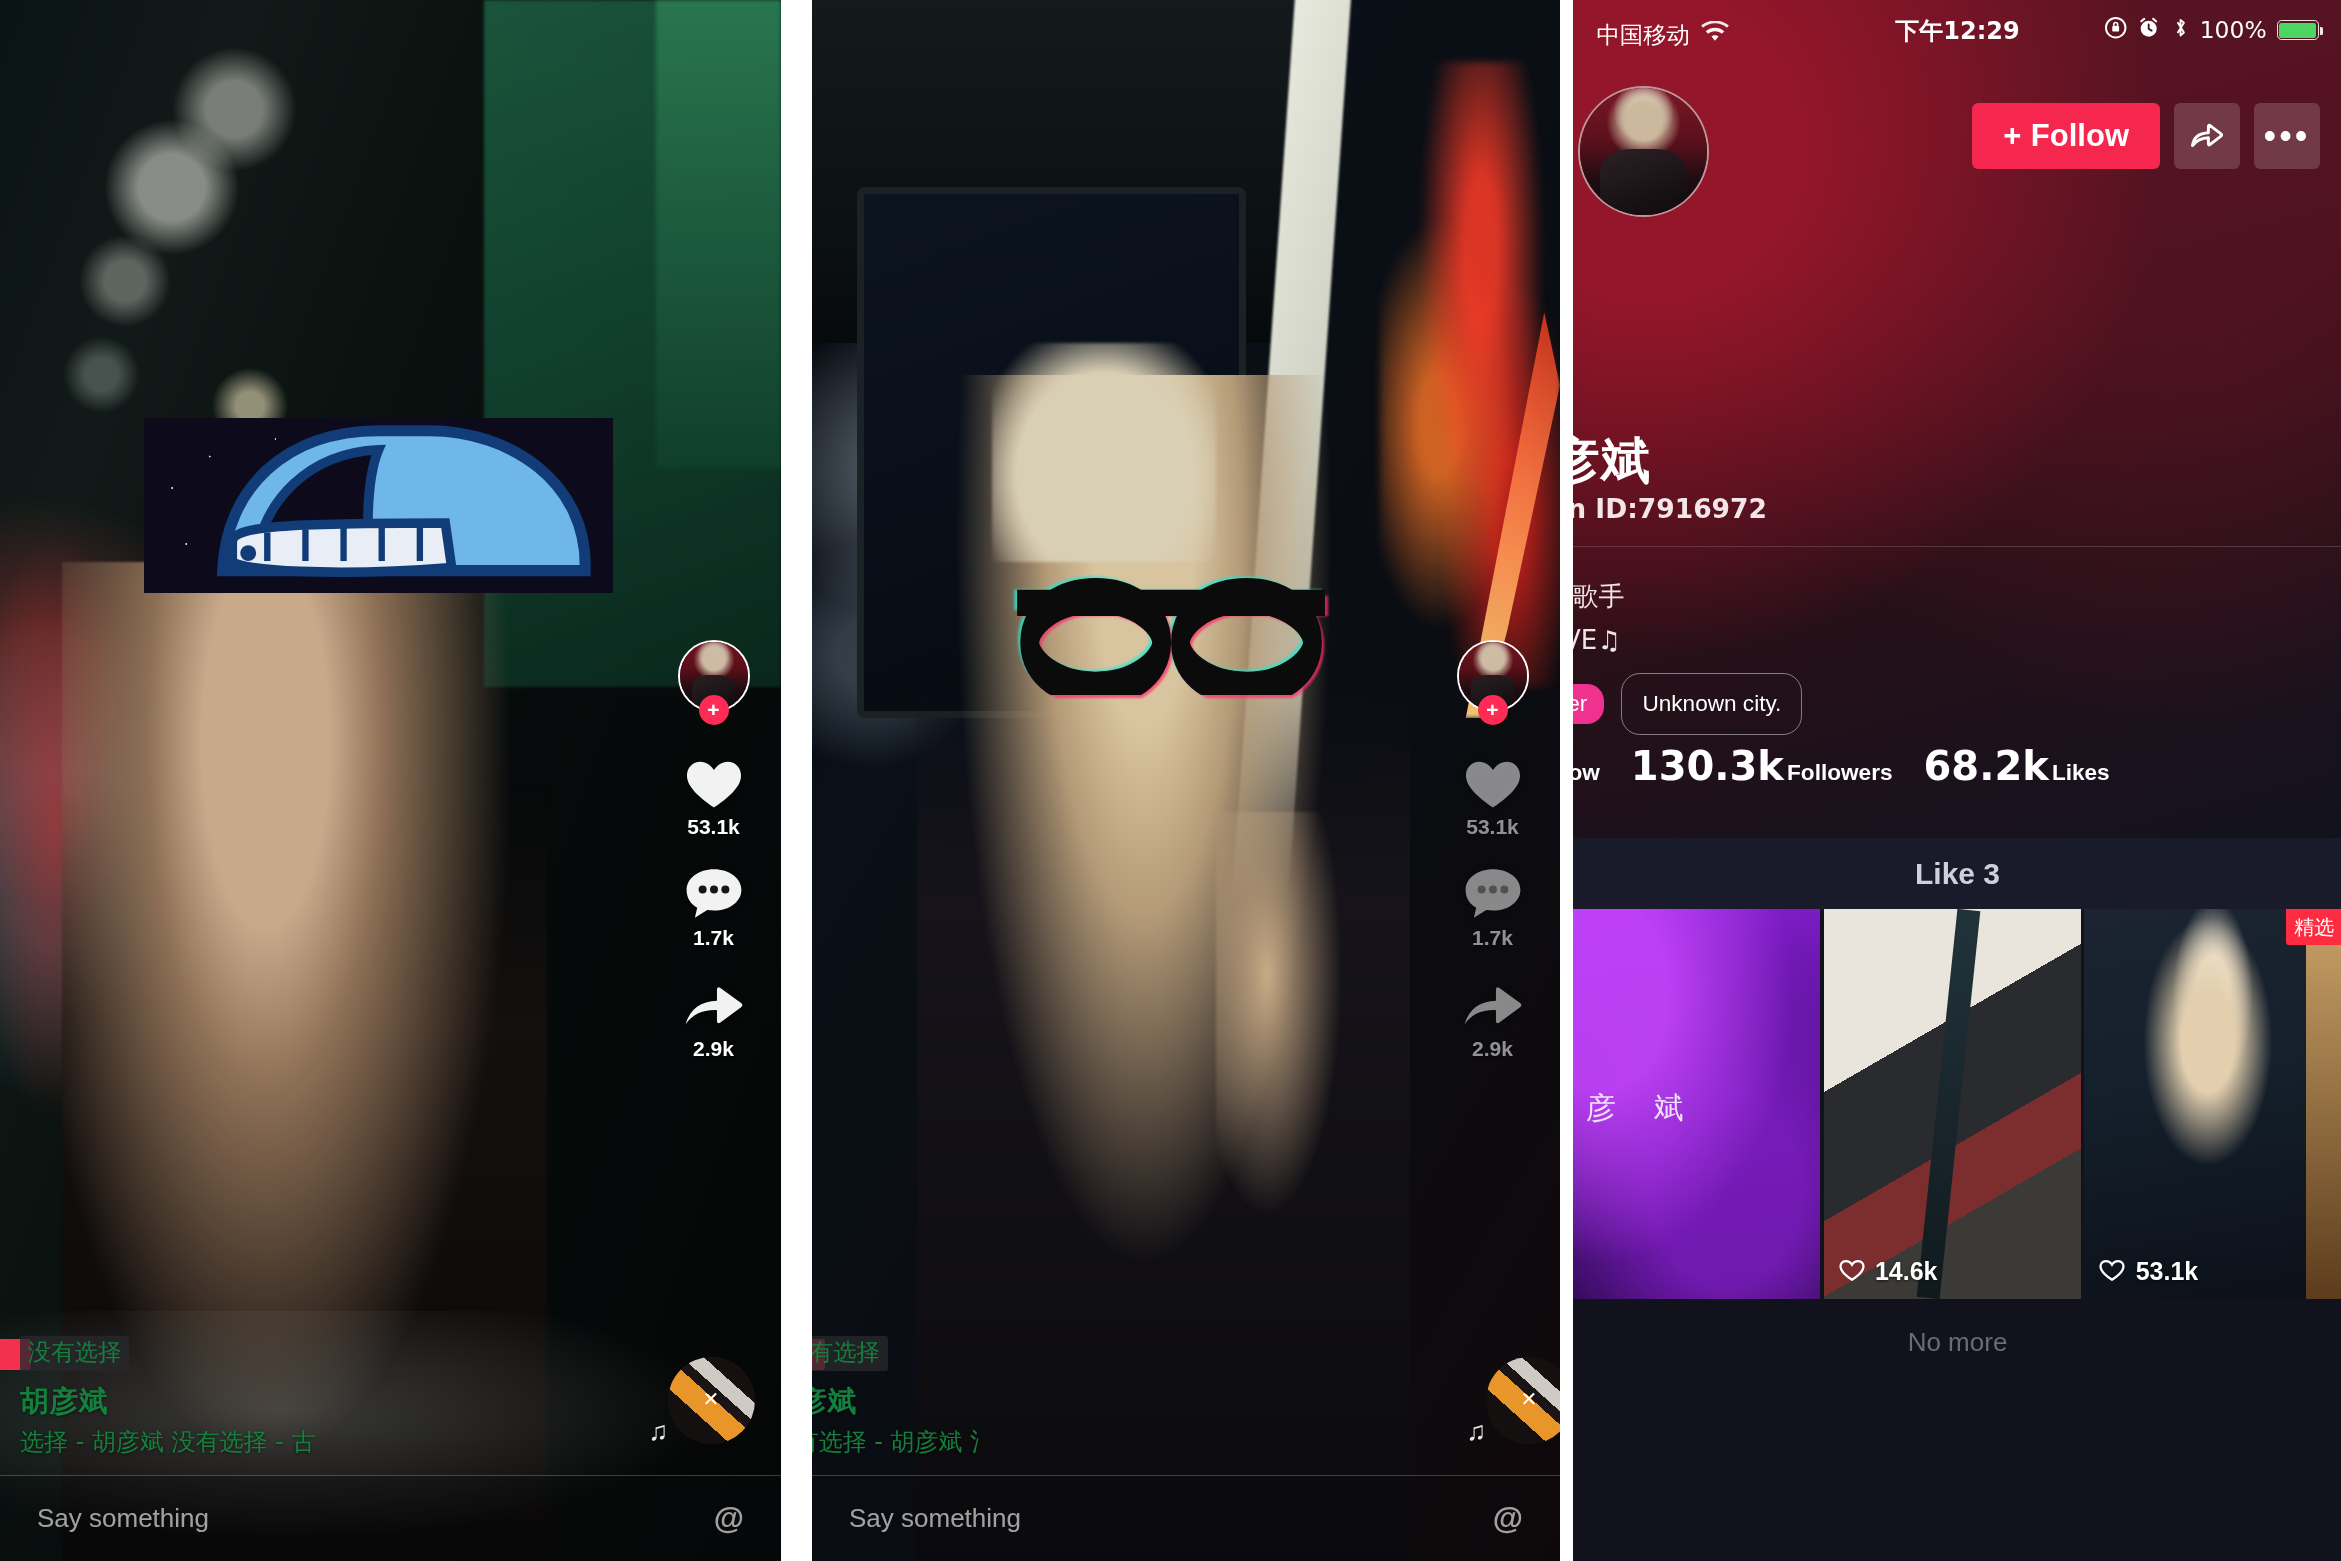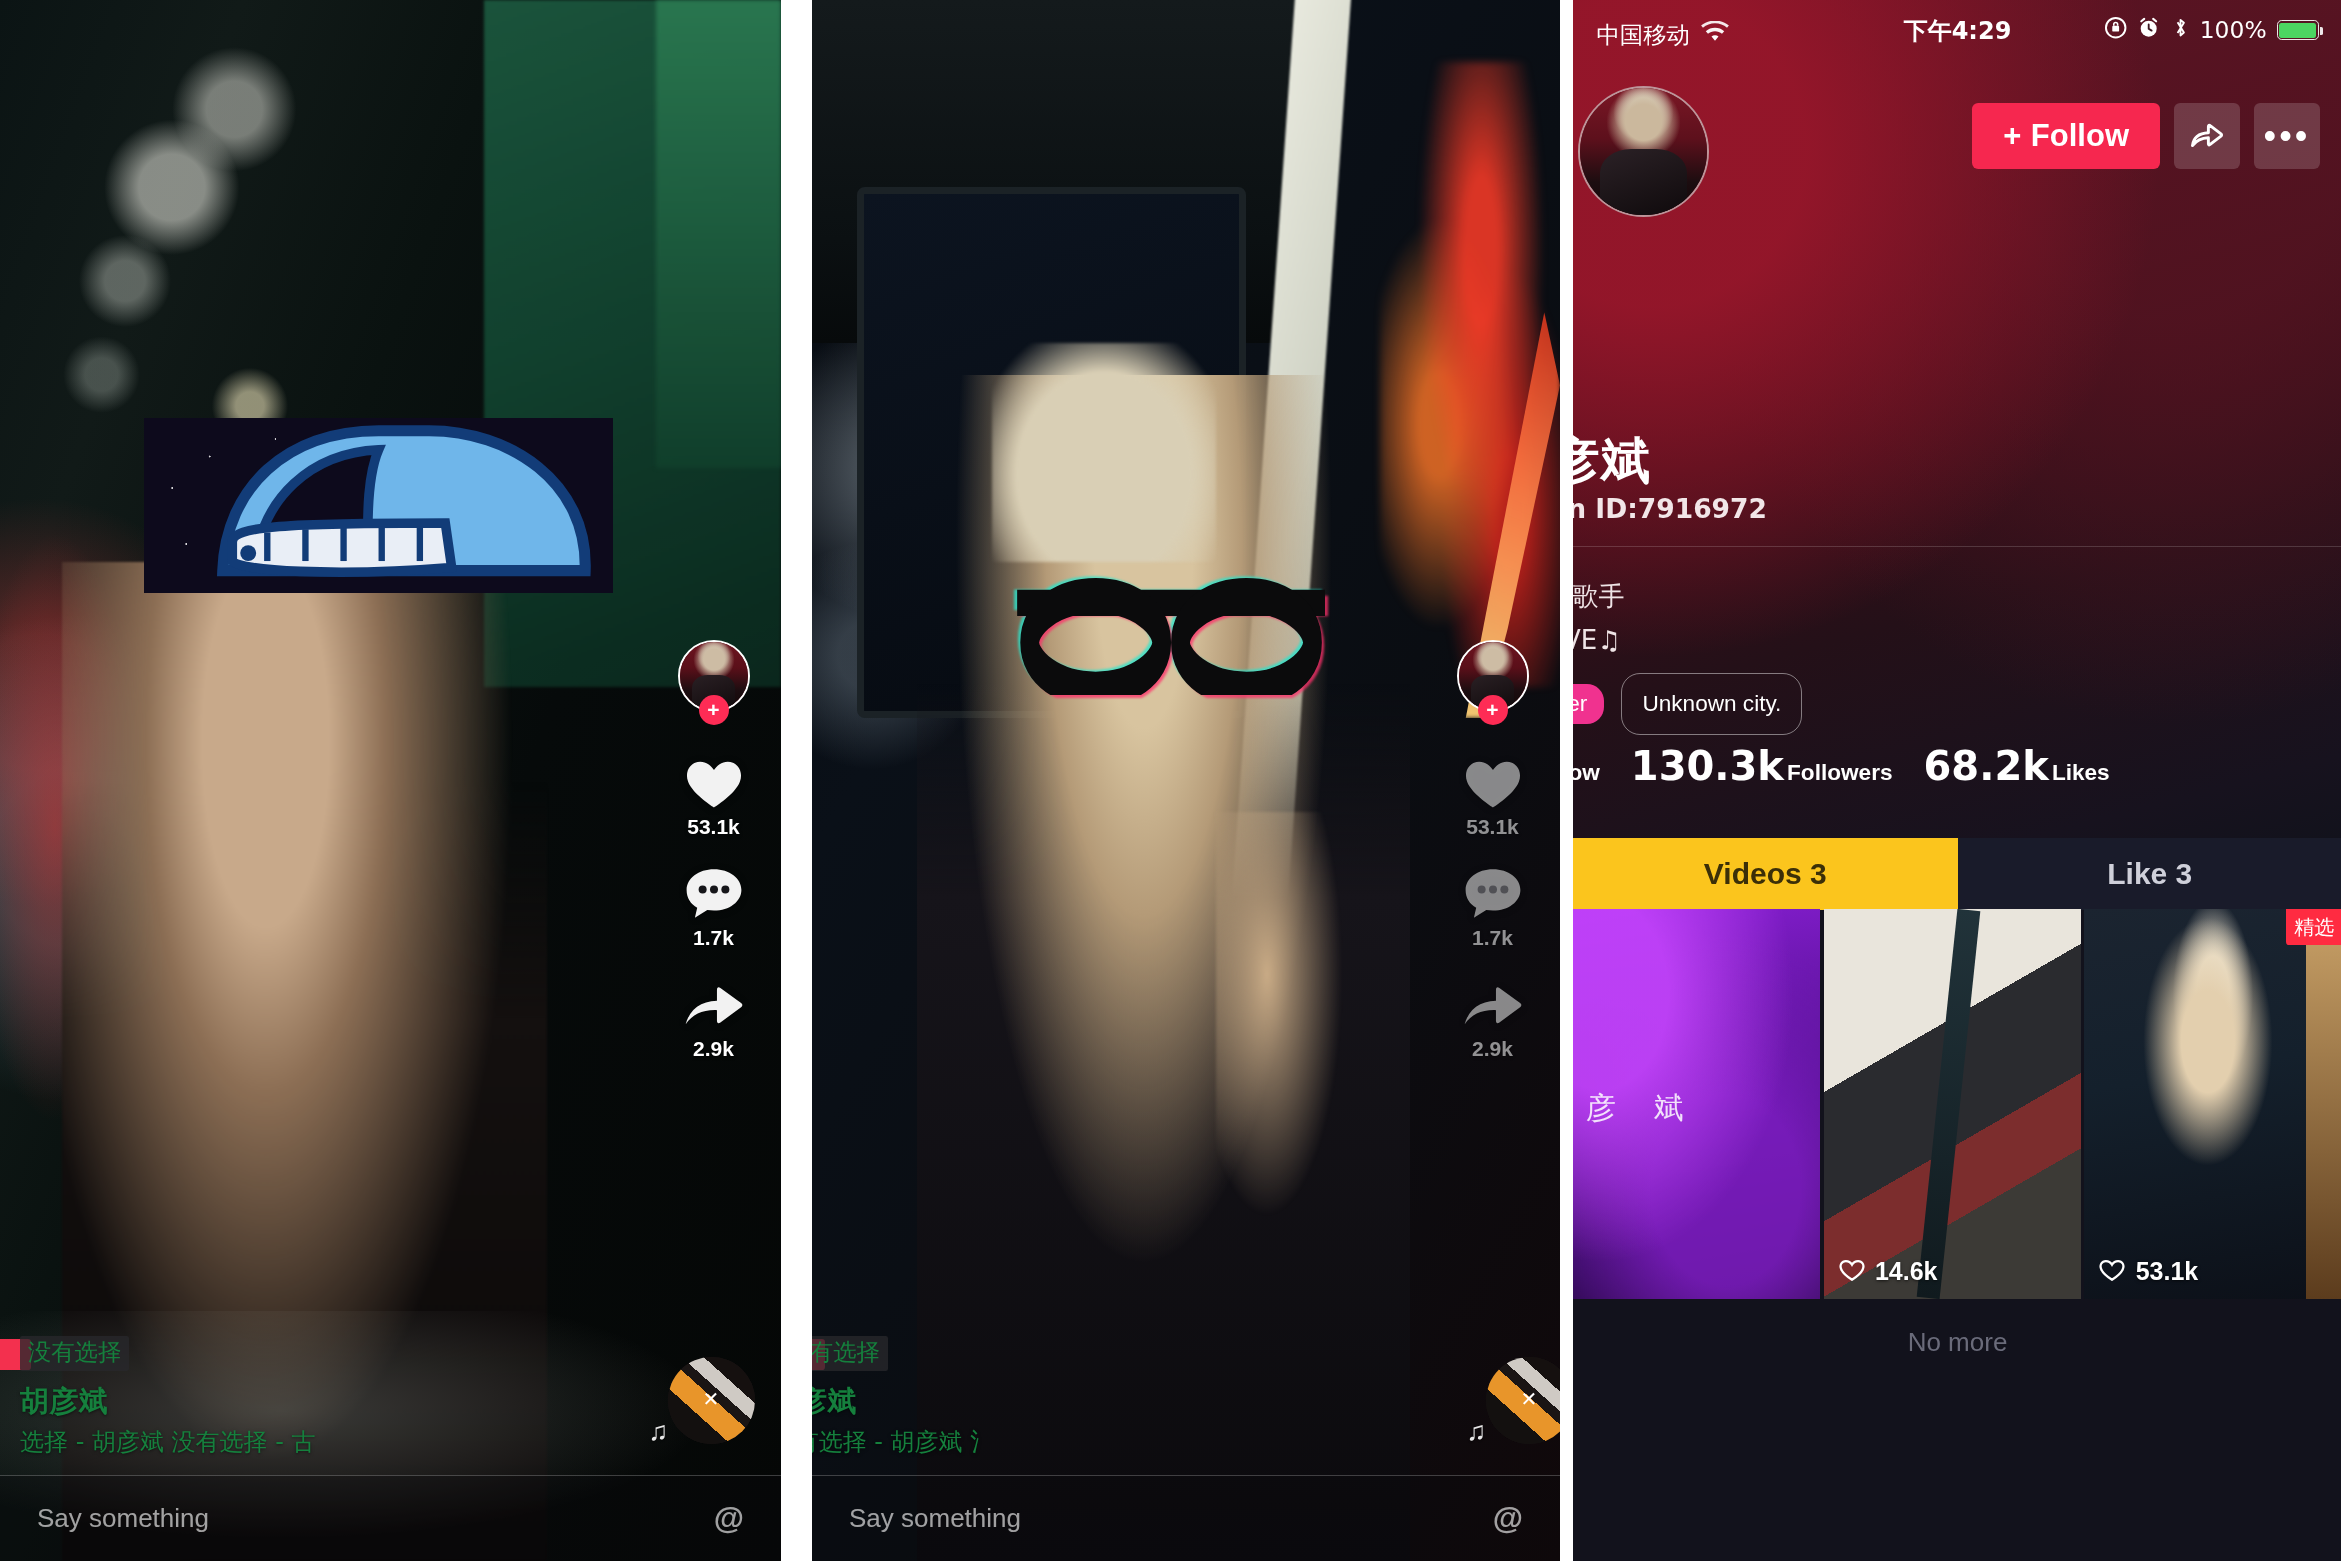--- a/index.html
+++ b/index.html
@@ -454,21 +454,21 @@
         <div class="sb-left">
           <span>中国移动</span>
           <span>
             <svg width="28" height="22" viewBox="0 0 24 18">
               <path fill="#fff" d="M12 16.6l3-3.7c-1.7-1.4-4.3-1.4-6 0l3 3.7z"></path>
               <path fill="#fff" opacity=".95" d="M12 8.4c2.3 0 4.4.8 6 2.2l1.9-2.3C17.7 6.4 15 5.4 12 5.4S6.3 6.4 4.1 8.3L6 10.6c1.6-1.4 3.7-2.2 6-2.2z"></path>
               <path fill="#fff" opacity=".9" d="M12 1.6c3.9 0 7.5 1.4 10.3 3.8l1.6-2C20.7 .7 16.5-.8 12-.8S3.3.7 .1 3.4l1.6 2C4.5 3 8.1 1.6 12 1.6z"></path>
             </svg>
           </span>
         </div>
-        <div class="sb-mid">下午4:29</div>
+        <div class="sb-mid">下午12:29</div>
         <div class="sb-right">
           <span>
             <svg width="23.4" height="23.4" viewBox="0 0 24 24">
                 <circle cx="12" cy="12" r="10" fill="none" stroke="#fff" stroke-width="2"></circle>
               <rect x="8.5" y="10" width="7" height="6" rx="1.2" fill="#fff"></rect>
               <path d="M10 10V8.6a2 2 0 014 0V10" fill="none" stroke="#fff" stroke-width="1.6"></path>
               </svg>
           </span>
           <span>
             <svg width="23.4" height="23.4" viewBox="0 0 24 24">
@@ -532,21 +532,20 @@
           <span class="num">130.3k</span>
           <span class="lab">Followers</span>
         </div>
         <div class="stat">
           <span class="num">68.2k</span>
           <span class="lab">Likes</span>
         </div>
       </div>
 
       <div class="tabs">
-        <div class="tab active">Videos 3</div>
         <div class="tab inactive">Like 3</div>
       </div>
 
       <div class="grid">
         <div class="cell c1">
           <div class="cbg"></div>
           <div class="cglyph">胡 彦 斌</div>
 
         </div>
         <div class="cell c2">

